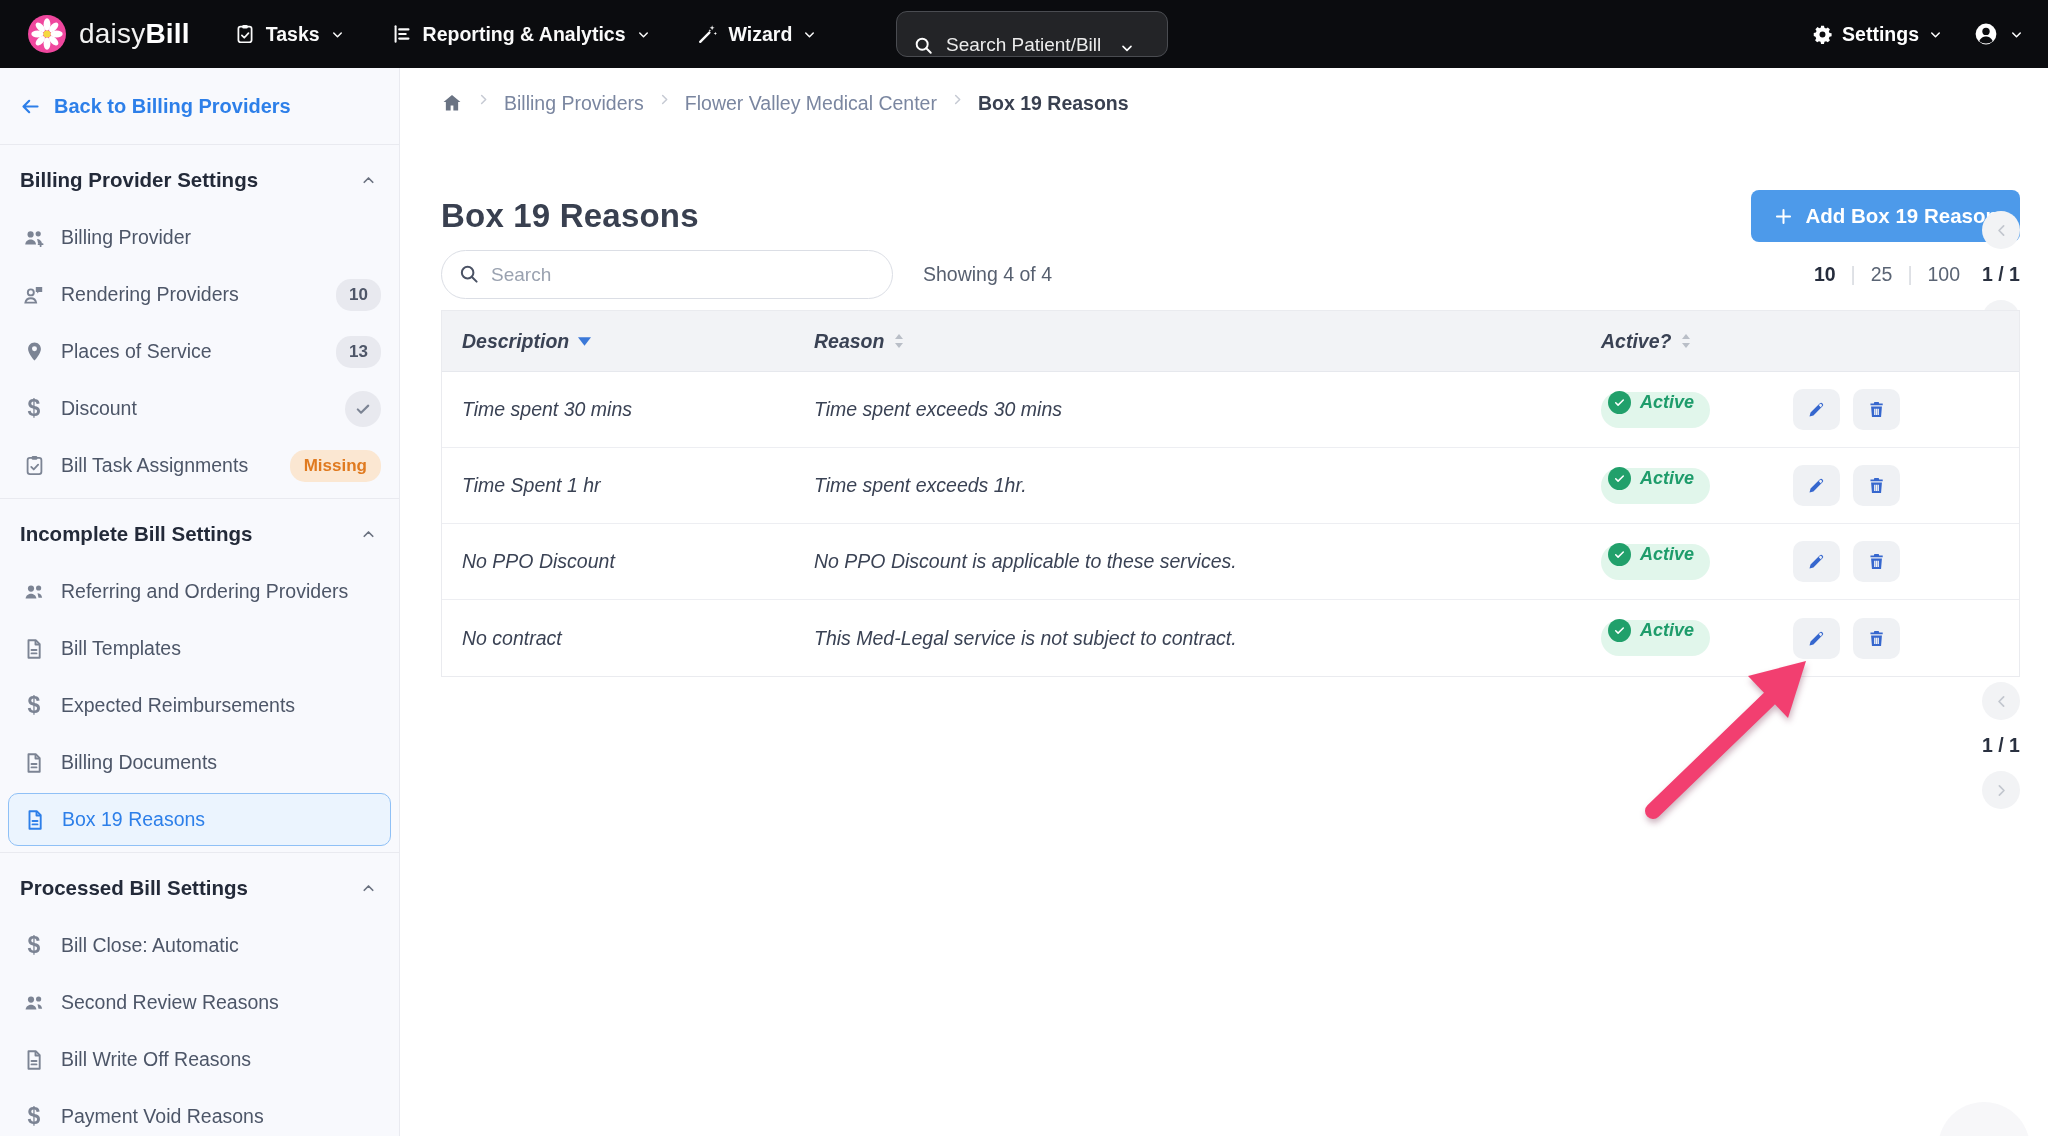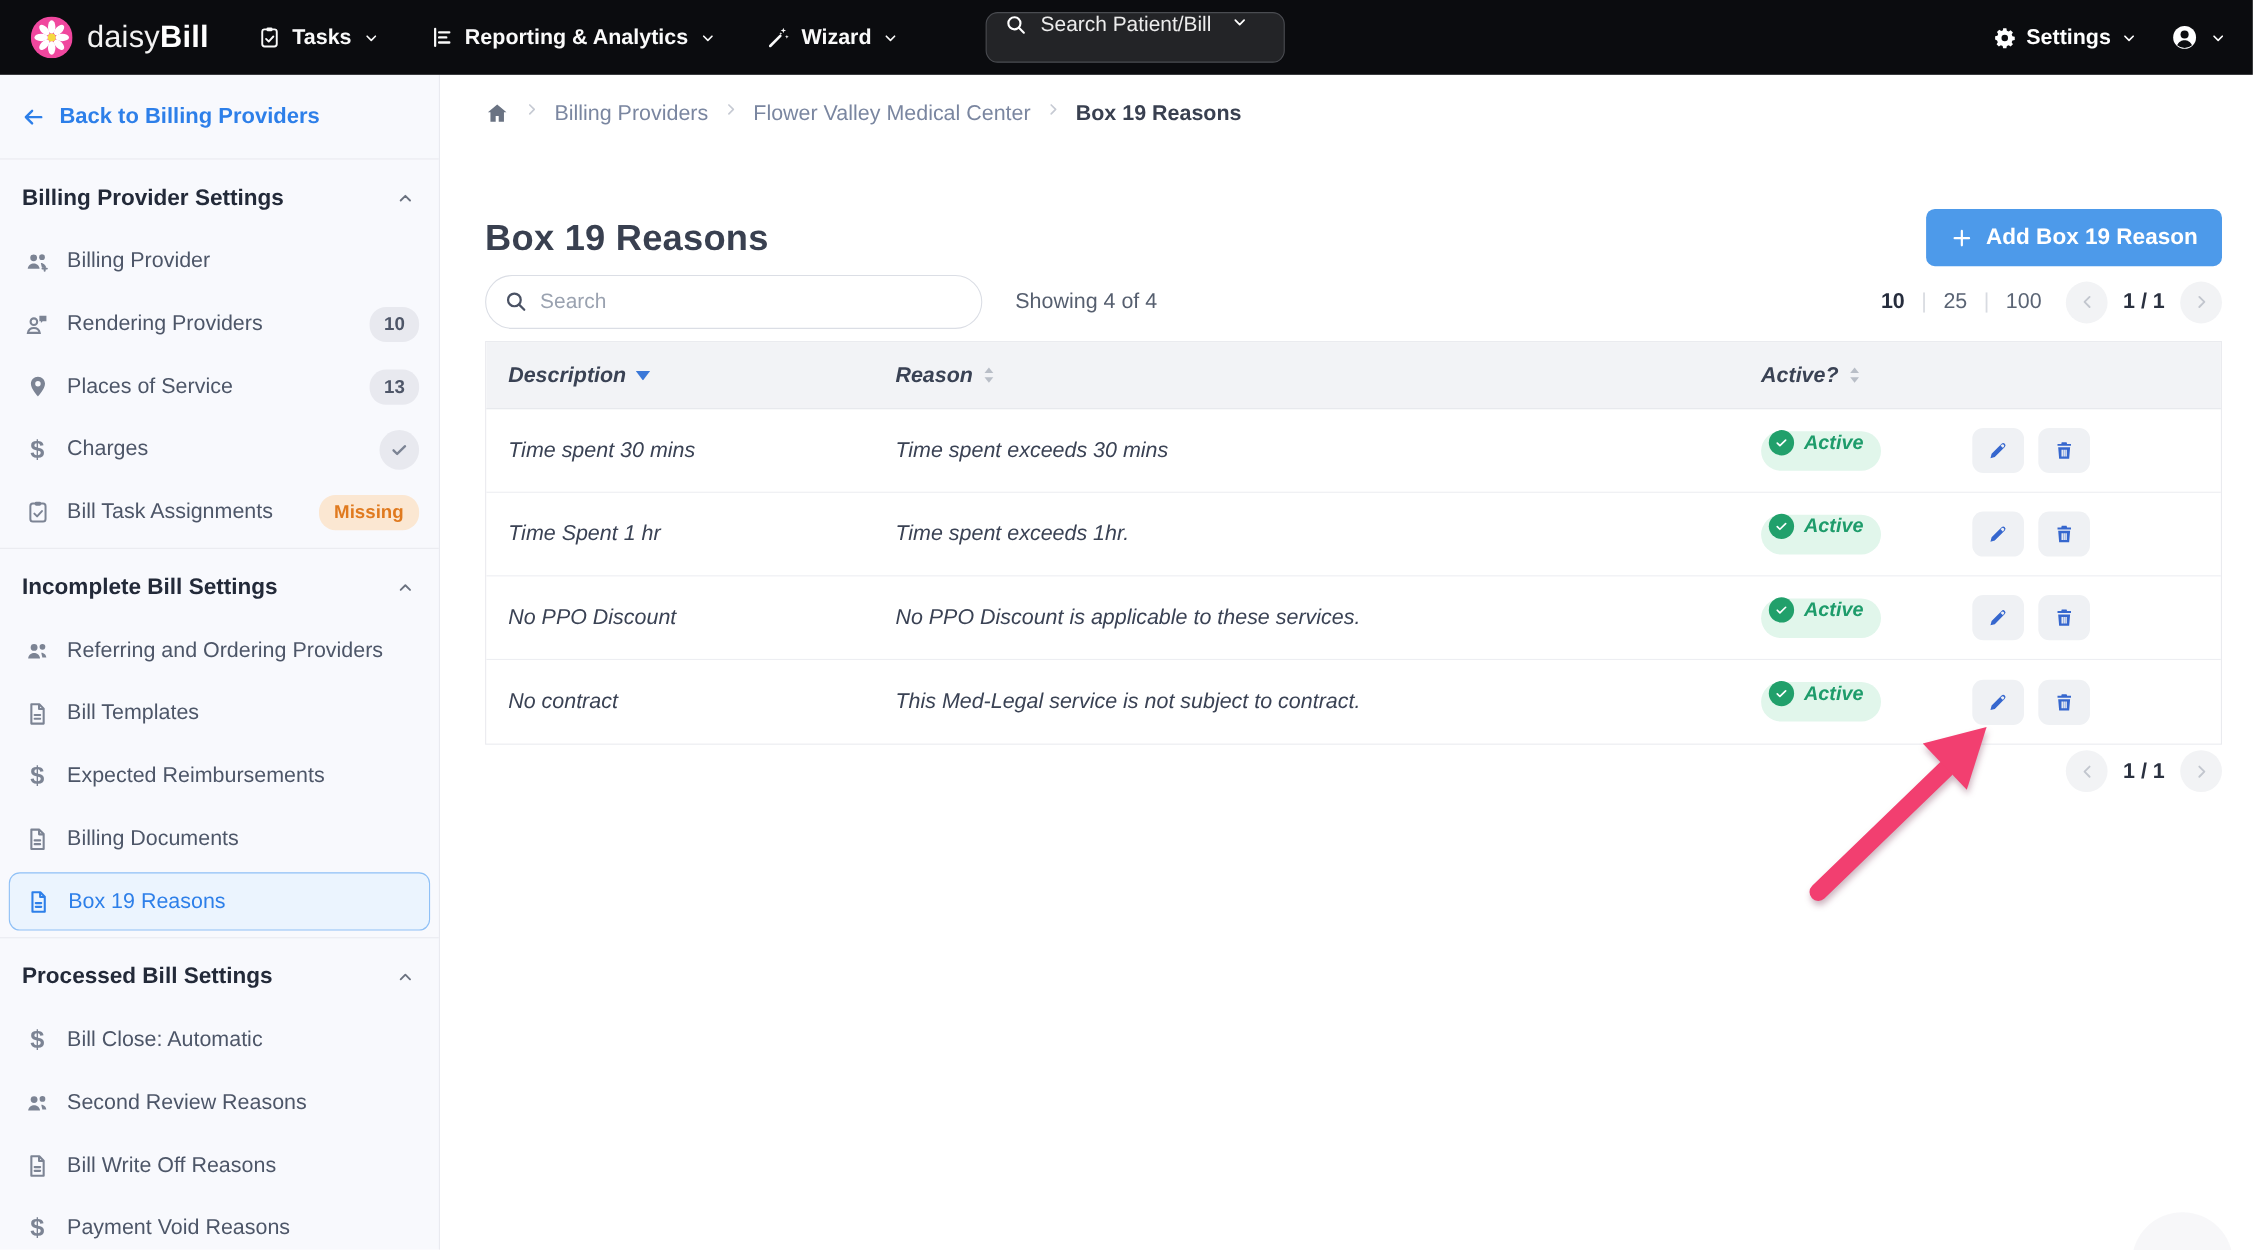--- a/index.html
+++ b/index.html
@@ -11,21 +11,21 @@
     background:#0B0C0F; display:flex; align-items:center; padding:0 24px 0 28px; color:#fff; z-index:50; }
   .brand { display:flex; align-items:center; gap:13px; margin-right:44px; }
   .brand-daisy-circle { width:38px; height:38px; }
   .brand-text { font-size:28px; letter-spacing:.2px; font-weight:400; color:#F2F2F2; }
   .brand-text b { font-weight:700; color:#fff; }
   .nav-item { display:flex; align-items:center; gap:10px; font-size:19.5px; font-weight:700;
     color:#FAFAFA; margin-right:46px; cursor:pointer; }
   .nav-item svg { flex:0 0 auto; }
   .nav-search { position:absolute; left:896px; top:11px; width:272px; height:46px;
     background:#232427; border:1.5px solid #4A4C51; border-radius:11px;
-    display:flex; align-items:flex-start; gap:12px; padding:0 16px; cursor:pointer; }
+    display:flex; align-items:flex-end; gap:12px; padding:0 16px; cursor:pointer; }
   .nav-search-label { font-size:19px; color:#ECECEC; }
   .nav-search .chev { margin-left:6px; }
   .nav-right { position:absolute; right:24px; top:0; height:68px; display:flex; align-items:center; gap:30px; }
   .nav-settings { display:flex; align-items:center; gap:9px; font-size:19.5px; font-weight:700; cursor:pointer; }
   .nav-account { display:flex; align-items:center; gap:10px; cursor:pointer; }
 
   
   .sidebar { position:absolute; top:68px; left:0; width:400px; bottom:0;
     background:#F8F9FD; border-right:1px solid #E9EAF0; overflow:hidden; }
   .back-row { height:77px; display:flex; align-items:center; gap:13px; padding:0 20px;
@@ -69,21 +69,21 @@
   .search-wrap svg { position:absolute; left:17px; top:13px; color:#4A5264; }
   .search-input { width:100%; height:100%; border:1.5px solid #DBDEE5; border-radius:25px;
     padding:0 18px 0 49px; font-family:inherit; font-size:19px; color:#3A4254; background:#fff; outline:none; }
   .search-input::placeholder { color:#9AA2B0; }
   .showing { margin-left:30px; font-size:19.5px; color:#565F6F; }
   .pager-zone { margin-left:auto; display:flex; align-items:center; gap:22px; }
   .size-links { display:flex; align-items:center; gap:15px; font-size:19.5px; color:#5A6474; }
   .size-links .sep { color:#D8DBE1; }
   .size-links .active { color:#262D3D; font-weight:700; }
   .size-links span { cursor:pointer; }
-  .pager { display:flex; align-items:center; gap:14px; }
+  .pager { display:flex; align-items:center; gap:14px;flex-direction:column; }
   .pager-btn { width:38px; height:38px; border-radius:50%; background:#F2F3F5; border:none;
     display:flex; align-items:center; justify-content:center; color:#C2C6CE; cursor:pointer; }
   .page-ind { font-size:19.5px; font-weight:700; color:#2A3140; }
 
   .table { position:absolute; top:242px; left:40px; right:28px;
     border:1px solid #EAEBEF; border-radius:0; overflow:hidden; background:#fff;font-style:italic; }
   .t-row { display:grid; grid-template-columns:352px 1fr 192px 246px; align-items:center; }
   .t-head { background:#F2F3F6; height:61px; border-bottom:1px solid #E6E8ED;
     font-size:19.5px; font-weight:700; color:#3A4254; }
   .t-cell { padding-left:20px; display:flex; align-items:center; gap:9px; }
@@ -318,21 +318,21 @@
       <span class="s-icon">
           <svg width="23" height="23">
             <use href="#i-pin"></use>
           </svg>
         </span>
       <span>Places of Service</span>
       <span class="badge-count">13</span>
     </div>
     <div class="side-item">
       <span class="s-icon dollar">$</span>
-      <span>Charges</span>
+      <span>Discount</span>
       <span class="badge-check">
           <svg width="18" height="18" style="stroke-width:2">
             <use href="#i-check"></use>
           </svg>
         </span>
     </div>
     <div class="side-item">
       <span class="s-icon">
           <svg width="23" height="23">
             <use href="#i-clipboard"></use>

